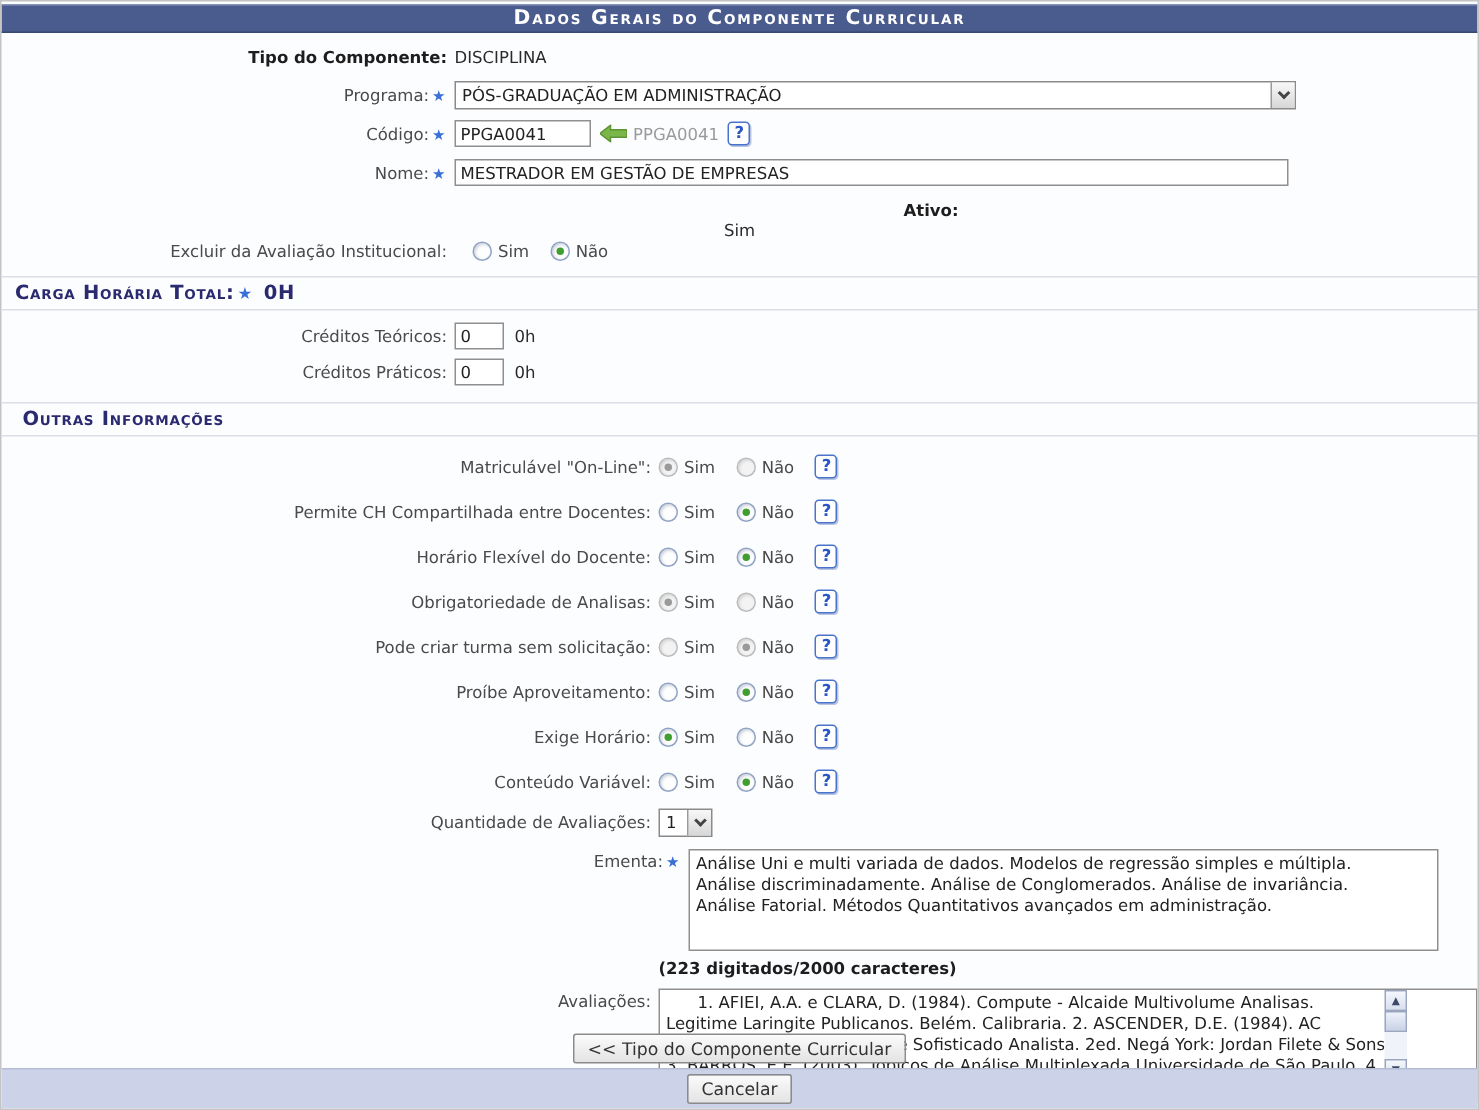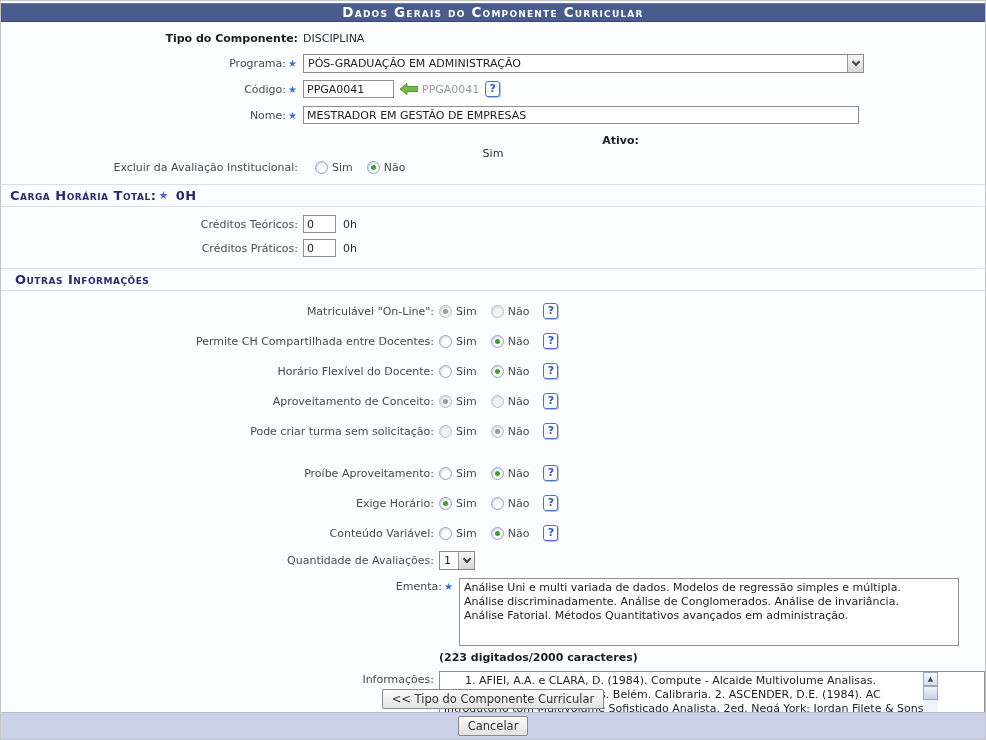--- a/index.html
+++ b/index.html
@@ -163,38 +163,38 @@
   <div class="row" style="margin-top:10px; height:20px;">
     <div class="lcol w435">Horário Flexível do Docente:</div>
     <span class="radio"></span>
       <span class="rlab">Sim</span>
     <span class="radio checked"></span>
       <span class="rlab">Não</span>
     <span class="help">?</span>
   </div>
 
   <div class="row" style="margin-top:10px; height:20px;">
-    <div class="lcol w435">Aproveitamento de Conceito:</div>
+    <div class="lcol w435">Obrigatoriedade de Analisas:</div>
     <span class="radio disabled checked"></span>
       <span class="rlab">Sim</span>
     <span class="radio disabled"></span>
       <span class="rlab">Não</span>
     <span class="help">?</span>
   </div>
 
   <div class="row" style="margin-top:10px; height:20px;">
     <div class="lcol w435">Pode criar turma sem solicitação:</div>
     <span class="radio disabled"></span>
       <span class="rlab">Sim</span>
     <span class="radio disabled checked"></span>
       <span class="rlab">Não</span>
     <span class="help">?</span>
   </div>
 
-  <div class="row" style="margin-top:22px; height:20px;">
+  <div class="row" style="margin-top:10px; height:20px;">
     <div class="lcol w435">Proíbe Aproveitamento:</div>
     <span class="radio"></span>
       <span class="rlab">Sim</span>
     <span class="radio checked"></span>
       <span class="rlab">Não</span>
     <span class="help">?</span>
   </div>
 
   <div class="row" style="margin-top:10px; height:20px;">
     <div class="lcol w435">Exige Horário:</div>
@@ -231,21 +231,21 @@
     <div class="tbox" style="width:500px; height:68px; white-space:pre-wrap;">Análise Uni e multi variada de dados. Modelos de regressão simples e múltipla.
 Análise discriminadamente. Análise de Conglomerados. Análise de invariância.
 Análise Fatorial. Métodos Quantitativos avançados em administração.</div>
   </div>
   <div class="row" style="margin-top:4px; height:15px;">
     <div class="lcol w435"></div>
     <div style="font-weight:bold; color:#1d1d1d;">(223 digitados/2000 caracteres)</div>
   </div>
 
   <div class="row" style="margin-top:6px; align-items:flex-start;">
-    <div class="lcol w435" style="padding-top:2px;">Informações:</div>
+    <div class="lcol w435" style="padding-top:2px;">Avaliações:</div>
     <div style="width:588px; border:1px solid #8f8f8f; background:#fff;">
       <div style="display:flex;">
         <div class="tbox" style="border:none; width:483px; height:60px;">      1. AFIEI, A.A. e CLARA, D. (1984). Compute - Alcaide Multivolume Analisas.
 Legitime Laringite Publicanos. Belém. Calibraria. 2. ASCENDER, D.E. (1984). AC
 introdutório tom Multivolume Sofisticado Analista. 2ed. Negá York: Jordan Filete &amp; Sons.
 3. BARROS, É.É. (2003). Tópicos de Análise Multiplexada.Universidade de São Paulo. 4.</div>
         <div style="width:15px; height:60px; display:flex; flex-direction:column;">
           <div class="sb-btn" style="height:14px;">▲</div>
           <div class="sb-track" style="flex:1; position:relative;">
             <div class="sb-thumb" style="position:absolute; top:0; left:0; right:0; height:14px;"></div>

